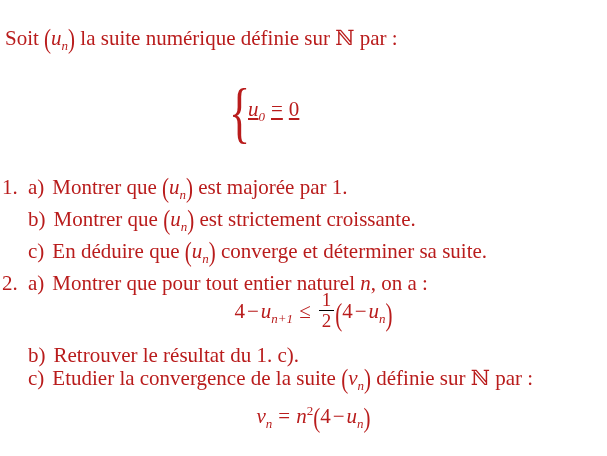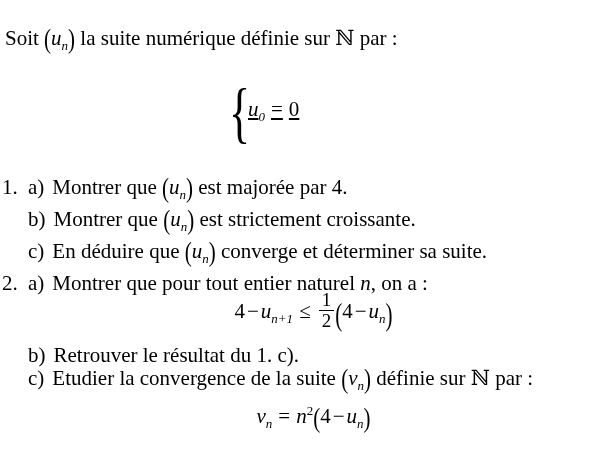--- a/index.html
+++ b/index.html
@@ -5,21 +5,21 @@
   html, body {
     margin: 0;
     padding: 0;
     background: #ffffff;
   }
   .page {
     position: relative;
     width: 607px;
     height: 456px;
     background: #ffffff;
-    color: #000000;
+    color: #b91c1c;
     font-family: "Liberation Serif", "DejaVu Serif", serif;
     font-size: 21px;
     line-height: 26px;
     overflow: hidden;
   }
   .line {
     position: absolute;
     white-space: nowrap;
   }
   .mvar { font-style: italic; }
@@ -140,21 +140,21 @@
 
   <div class="line" style="left:5px; top:25px;"><span>Soit </span><span class="mparen">(</span><span class="mvar">u</span><span class="msub">n</span><span class="mparen">)</span><span> la suite numérique définie sur </span><span class="nat">ℕ</span><span> par :</span></div>
 
   <div class="system">
     <span class="sys-brace">{</span>
     <div class="sys-rows">
       <div class="sys-row"><span class="mvar">u</span><span class="msub">0</span><span class="rel">=</span><span>0</span></div>
     </div>
   </div>
 
-  <div class="line" style="left:2px; top:174px;"><span class="item-num">1.</span><span class="item-label">a)</span><span>Montrer que </span><span class="mparen">(</span><span class="mvar">u</span><span class="msub">n</span><span class="mparen">)</span><span> est majorée par 4.</span></div>
+  <div class="line" style="left:2px; top:174px;"><span class="item-num">1.</span><span class="item-label">a)</span><span>Montrer que </span><span class="mparen">(</span><span class="mvar">u</span><span class="msub">n</span><span class="mparen">)</span><span> est majorée par 1.</span></div>
 
   <div class="line" style="left:28px; top:206px;"><span class="item-label">b)</span><span>Montrer que </span><span class="mparen">(</span><span class="mvar">u</span><span class="msub">n</span><span class="mparen">)</span><span> est strictement croissante.</span></div>
 
   <div class="line" style="left:28px; top:238px;"><span class="item-label">c)</span><span>En déduire que </span><span class="mparen">(</span><span class="mvar">u</span><span class="msub">n</span><span class="mparen">)</span><span> converge et déterminer sa suite.</span></div>
 
   <div class="line" style="left:2px; top:270px;"><span class="item-num">2.</span><span class="item-label">a)</span><span>Montrer que pour tout entier naturel </span><span class="mvar">n</span><span>, on a :</span></div>
 
   <div class="eq-center eq1">
     <span><span>4</span><span class="minus">−</span><span class="mvar">u</span><span class="msub">n+1</span><span class="rel">≤</span><span class="frac">
           <span class="frac-num">1</span>

